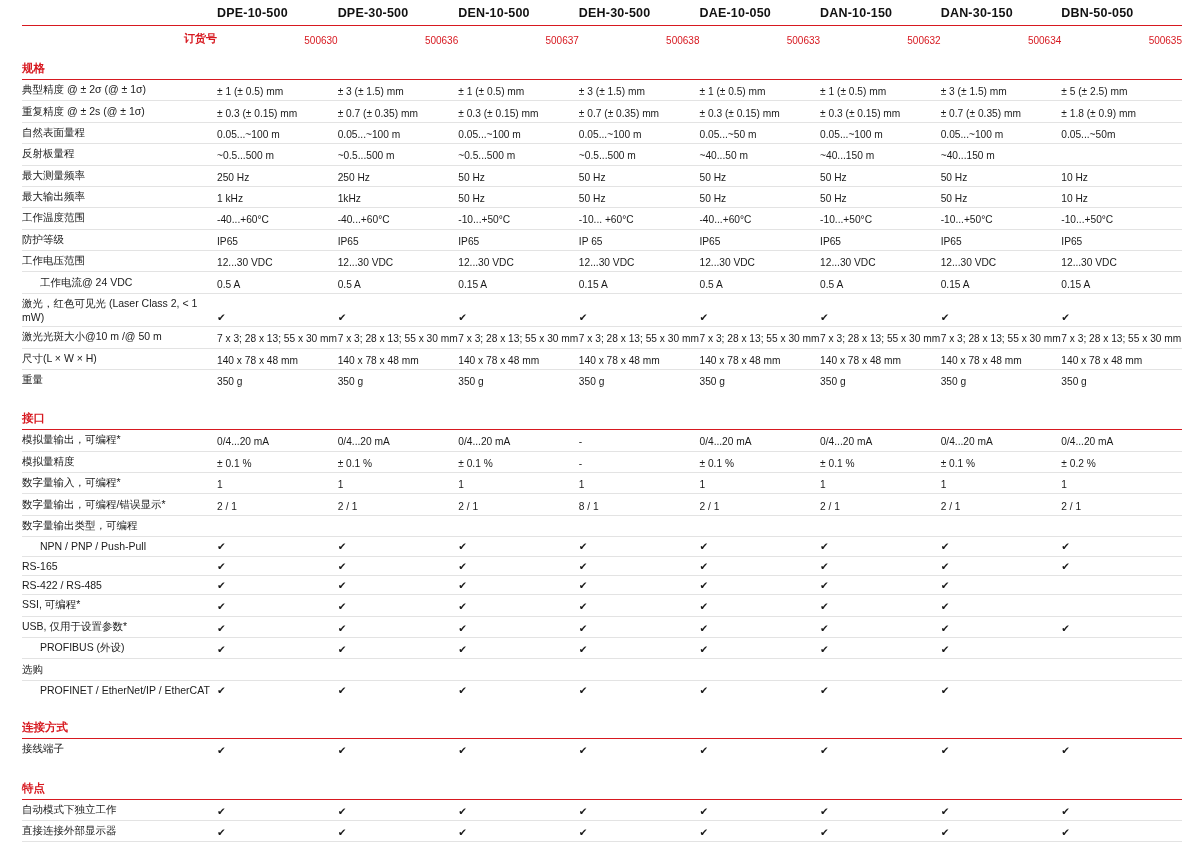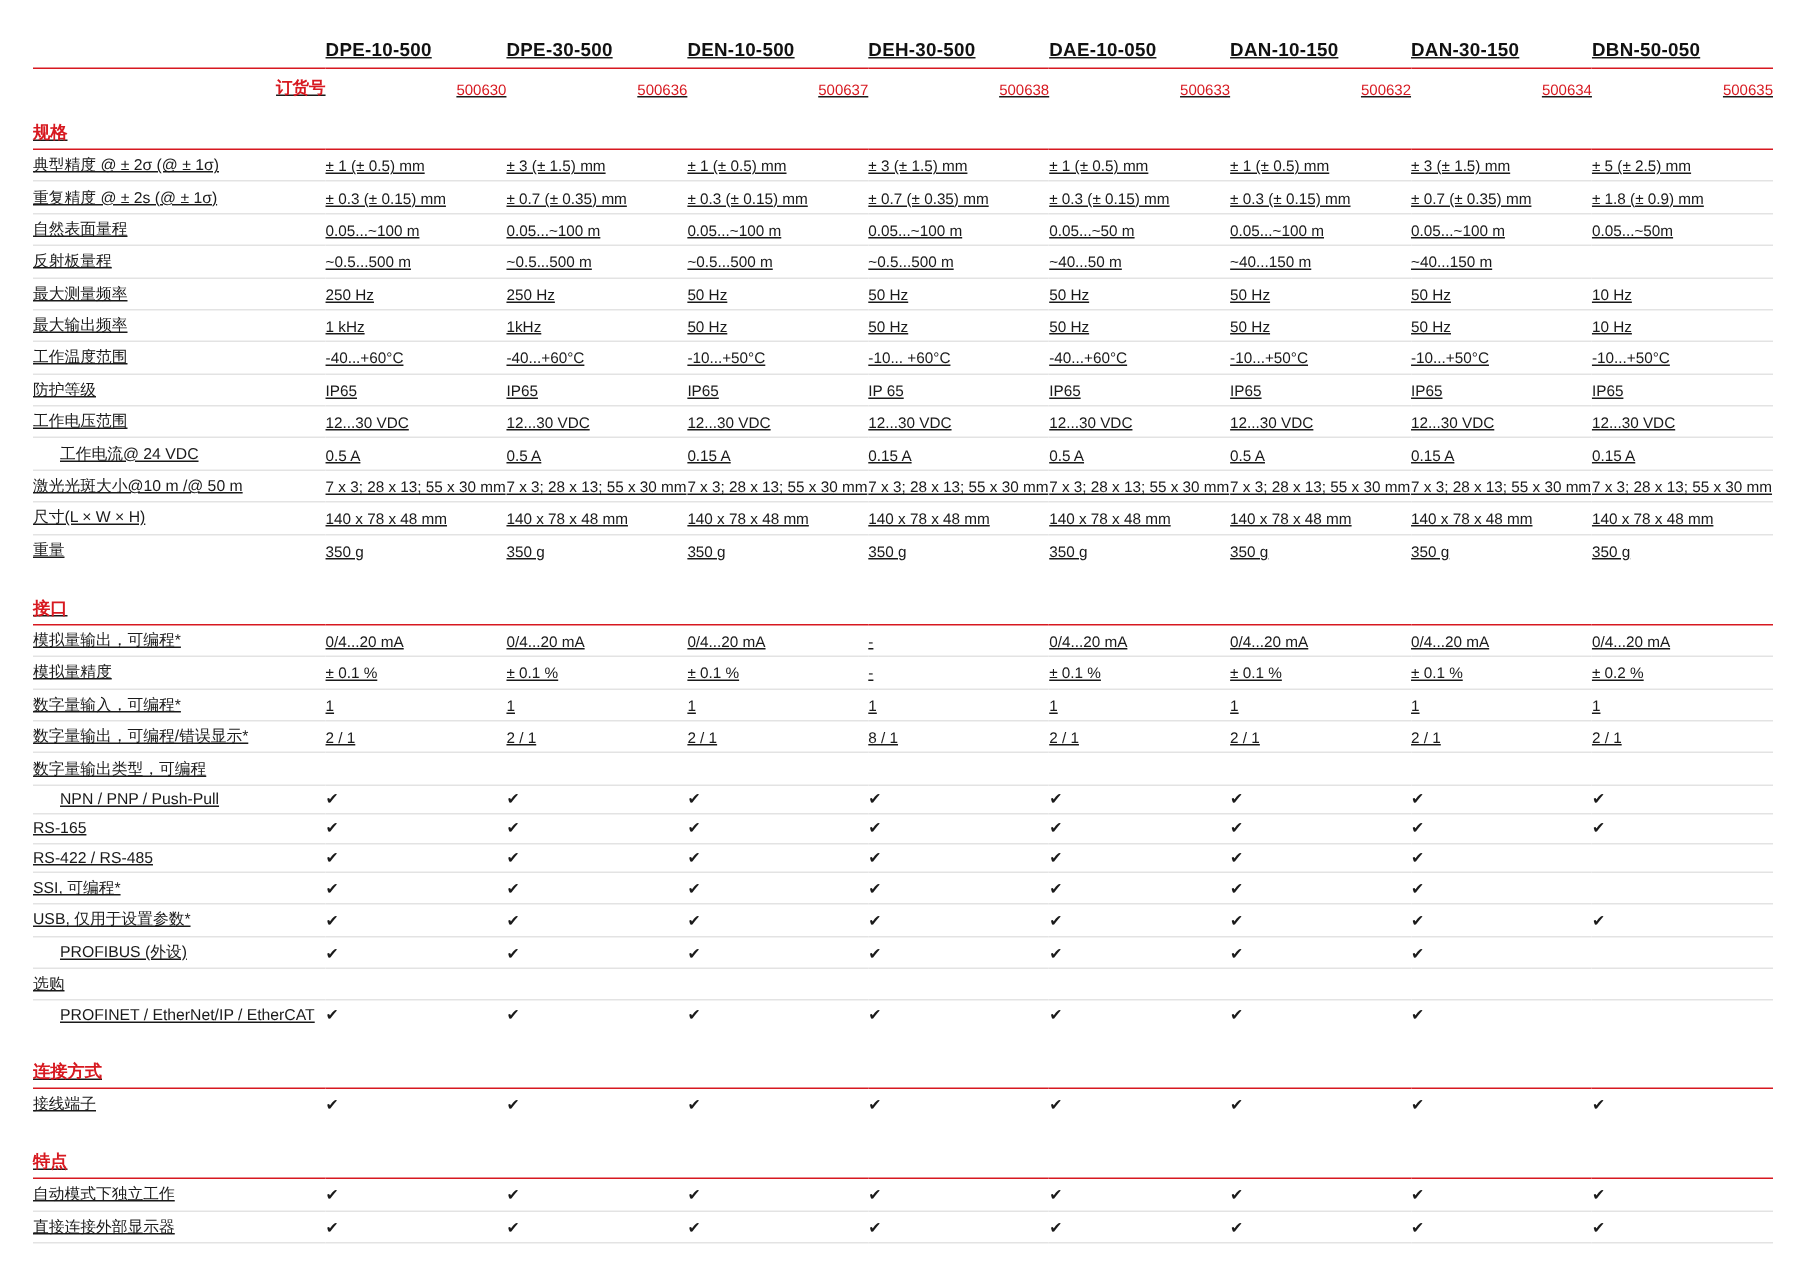--- a/index.html
+++ b/index.html
@@ -17,22 +17,21 @@
     position: relative;
     width: 1201px;
     height: 849px;
     padding: 0;
   }
   table.spec {
     border-collapse: collapse;
     table-layout: fixed;
     width: 1160px;
     margin-left: 22px;
-    margin-top: 26px;
-    text-decoration: underline;
+    margin-top: 6px;
   }
   table.spec col.label { width: 195px; }
   table.spec col.model { width: 120.6px; }
   td, th {
     vertical-align: bottom;
     padding: 0;
     font-weight: normal;
     text-align: left;
   }
   
@@ -244,20 +243,31 @@
           <td class="val">0.5 A</td>
           <td class="val">0.5 A</td>
           <td class="val">0.15 A</td>
           <td class="val">0.15 A</td>
           <td class="val">0.5 A</td>
           <td class="val">0.5 A</td>
           <td class="val">0.15 A</td>
           <td class="val">0.15 A</td>
         </tr>
         <tr class="data">
+          <td class="lab">激光，红色可见光 (Laser Class 2, &lt; 1 mW)</td>
+          <td class="val"><span class="tick">✔</span></td>
+          <td class="val"><span class="tick">✔</span></td>
+          <td class="val"><span class="tick">✔</span></td>
+          <td class="val"><span class="tick">✔</span></td>
+          <td class="val"><span class="tick">✔</span></td>
+          <td class="val"><span class="tick">✔</span></td>
+          <td class="val"><span class="tick">✔</span></td>
+          <td class="val"><span class="tick">✔</span></td>
+        </tr>
+        <tr class="data">
           <td class="lab">激光光斑大小@10 m /@ 50 m</td>
           <td class="val">7 x 3; 28 x 13; 55 x 30 mm</td>
           <td class="val">7 x 3; 28 x 13; 55 x 30 mm</td>
           <td class="val">7 x 3; 28 x 13; 55 x 30 mm</td>
           <td class="val">7 x 3; 28 x 13; 55 x 30 mm</td>
           <td class="val">7 x 3; 28 x 13; 55 x 30 mm</td>
           <td class="val">7 x 3; 28 x 13; 55 x 30 mm</td>
           <td class="val">7 x 3; 28 x 13; 55 x 30 mm</td>
           <td class="val">7 x 3; 28 x 13; 55 x 30 mm</td>
         </tr>

